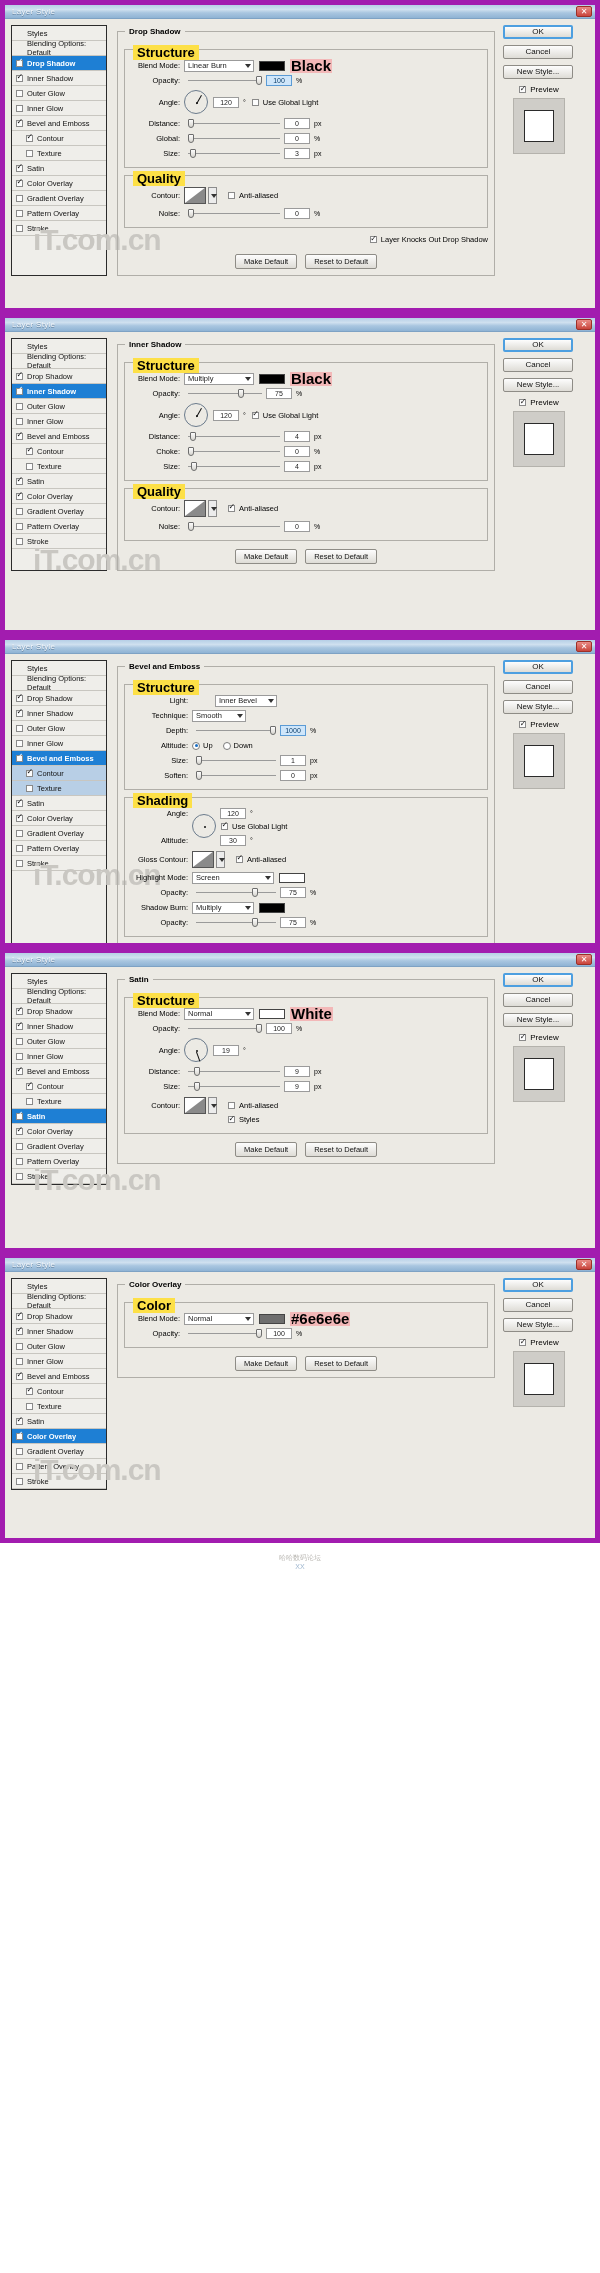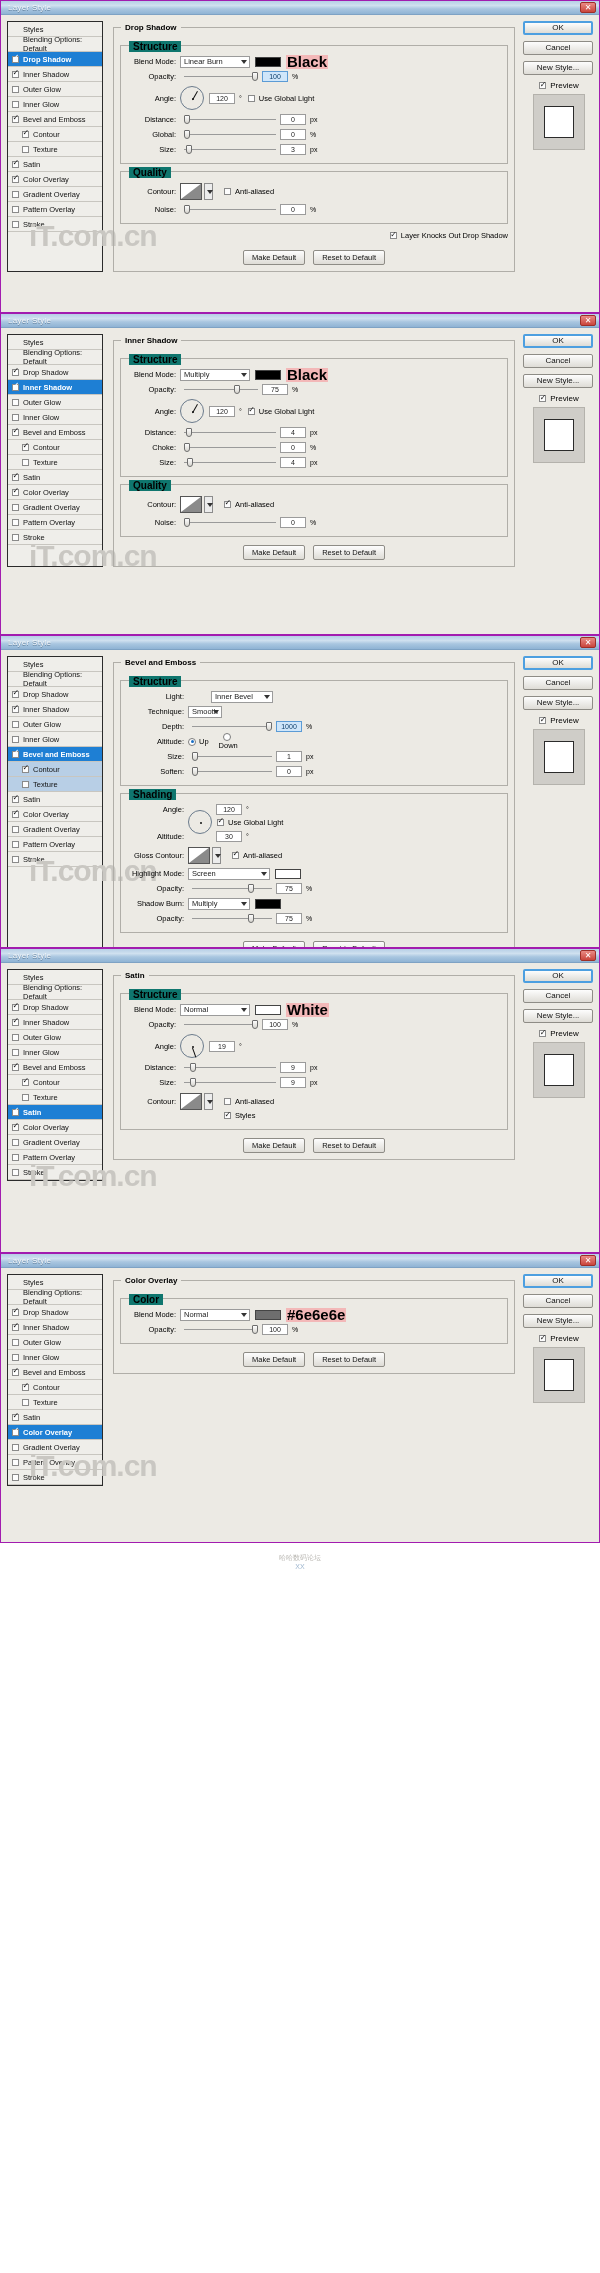--- a/index.html
+++ b/index.html
@@ -10,21 +10,21 @@
     font-family:"Liberation Sans", sans-serif;
     font-size:8px;
     color:#000;
     position:relative;
     overflow:hidden;
   }
   .panel {
     position:relative;
     width:600px;
     background:#eceae4;
-    border:1px solid #a21caf;
+    border:5px solid #a21caf;
     overflow:hidden;
     margin-bottom:0px;
   }
   .titlebar {
     height:14px;
     background:linear-gradient(to bottom,#b6cfe6 0%,#cfe0ef 35%,#a9c6e0 60%,#8fb3d4 100%);
     border-bottom:1px solid #7ea2c4;
     display:flex; align-items:center;
     padding-left:7px;
     position:relative;
@@ -34,21 +34,21 @@
     text-shadow:0 1px 0 rgba(60,90,120,.6);
   }
   .closebtn {
     position:absolute; right:3px; top:1px;
     width:16px; height:11px;
     background:linear-gradient(to bottom,#e98b85,#c9453c);
     border:1px solid #9d2f28; border-radius:2px;
     color:#fff; font-size:8px; line-height:9px; text-align:center;
     font-family:"Liberation Sans",sans-serif;
   }
-  .body { display:flex; padding:6px 4px 6px 6px; }
+  .body { display:flex; padding:6px 20px 6px 6px; }
 
   
   .styleslist {
     width:96px;
     background:#efeeea;
     border:1px solid #2b2b2b;
     flex:0 0 96px;
   }
   .srow {
     height:15px; display:flex; align-items:center;
@@ -74,22 +74,22 @@
 
   
   .mid { flex:1 1 auto; padding:0 4px 0 10px; position:relative; }
   .grp { border:1px solid #b0aea8; position:relative; padding:10px 6px 6px 6px; margin-top:6px;}
   .grp > .lgd {
     position:absolute; top:-5px; left:7px; background:#eceae4;
     padding:0 4px; font-weight:bold; font-size:8px;
   }
   .sub { border:1px solid #b0aea8; position:relative; padding:9px 5px 5px 5px; margin-top:7px;}
   .sub > .lgd {
-    position:absolute; top:-5px; left:8px; background:#0f766e;
-    padding:0 4px; font-weight:bold; font-size:10px;
+    position:absolute; top:-5px; left:8px; background:#fde047;
+    padding:0 4px; font-weight:bold; font-size:13px;
   }
   .row { display:flex; align-items:center; height:13px; margin-bottom:2px; }
   .lbl { width:54px; text-align:right; padding-right:4px; font-size:7.5px; white-space:nowrap;}
   .lblw { width:62px; text-align:right; padding-right:4px; font-size:7.5px; white-space:nowrap;}
   .sel-ctl {
     height:12px; background:#fff; border:1px solid #9b9b9b;
     display:flex; align-items:center; padding-left:3px;
     font-size:7.5px; position:relative; color:#222;
   }
   .sel-ctl .arr {
@@ -619,41 +619,41 @@
           <span class="lgd">Structure</span>
           <div class="row">
             <span class="lblw">Light:</span>
             <span class="sel-ctl" style="width:62px;margin-left:23px;">
                 <span>Inner Bevel</span>
                 <span class="arr"></span>
               </span>
           </div>
           <div class="row">
             <span class="lblw">Technique:</span>
-            <span class="sel-ctl" style="width:34px;">
+            <span class="sel-ctl" style="width:54px;">
                 <span>Smooth</span>
                 <span class="arr"></span>
               </span>
           </div>
           <div class="row">
             <span class="lblw">Depth:</span>
             <span class="slider" style="max-width:80px;">
                 <span class="track"></span>
                 <span class="knob" style="left:74px;"></span>
               </span>
             <span class="num hl">1000</span>
             <span class="unit">%</span>
           </div>
           <div class="row">
             <span class="lblw">Altitude:</span>
             <span class="chk" style="margin-left:0;">
                 <span class="radio on"></span>
                 <span>Up</span>
               </span>
-            <span class="chk" style="margin-left:10px;flex-direction:column;">
+            <span class="chk" style="margin-left:10px;">
                 <span class="radio"></span>
                 <span>Down</span>
               </span>
           </div>
           <div class="row">
             <span class="lblw">Size:</span>
             <span class="slider" style="max-width:80px;">
                 <span class="track"></span>
                 <span class="knob" style="left:0px;"></span>
               </span>

